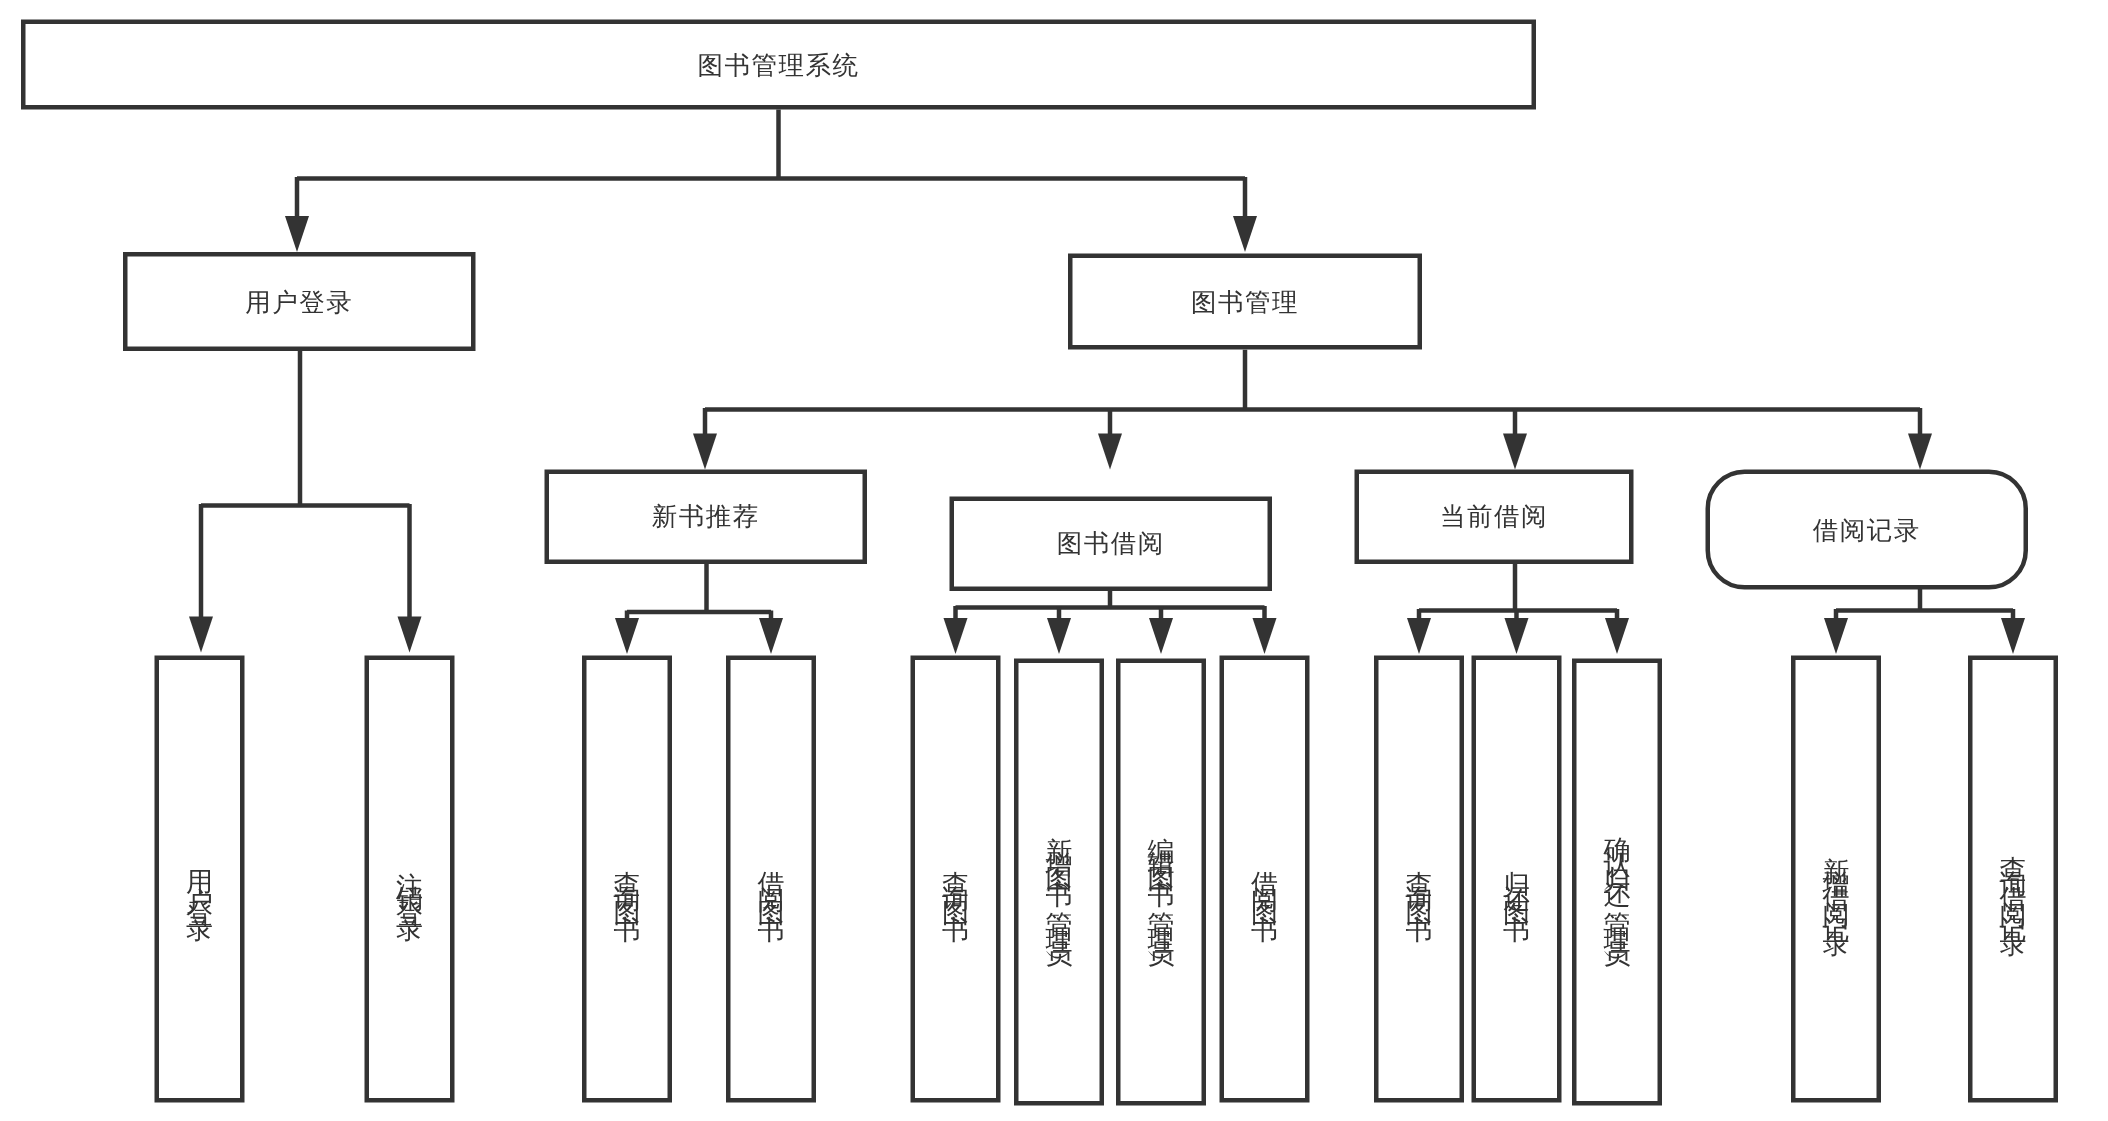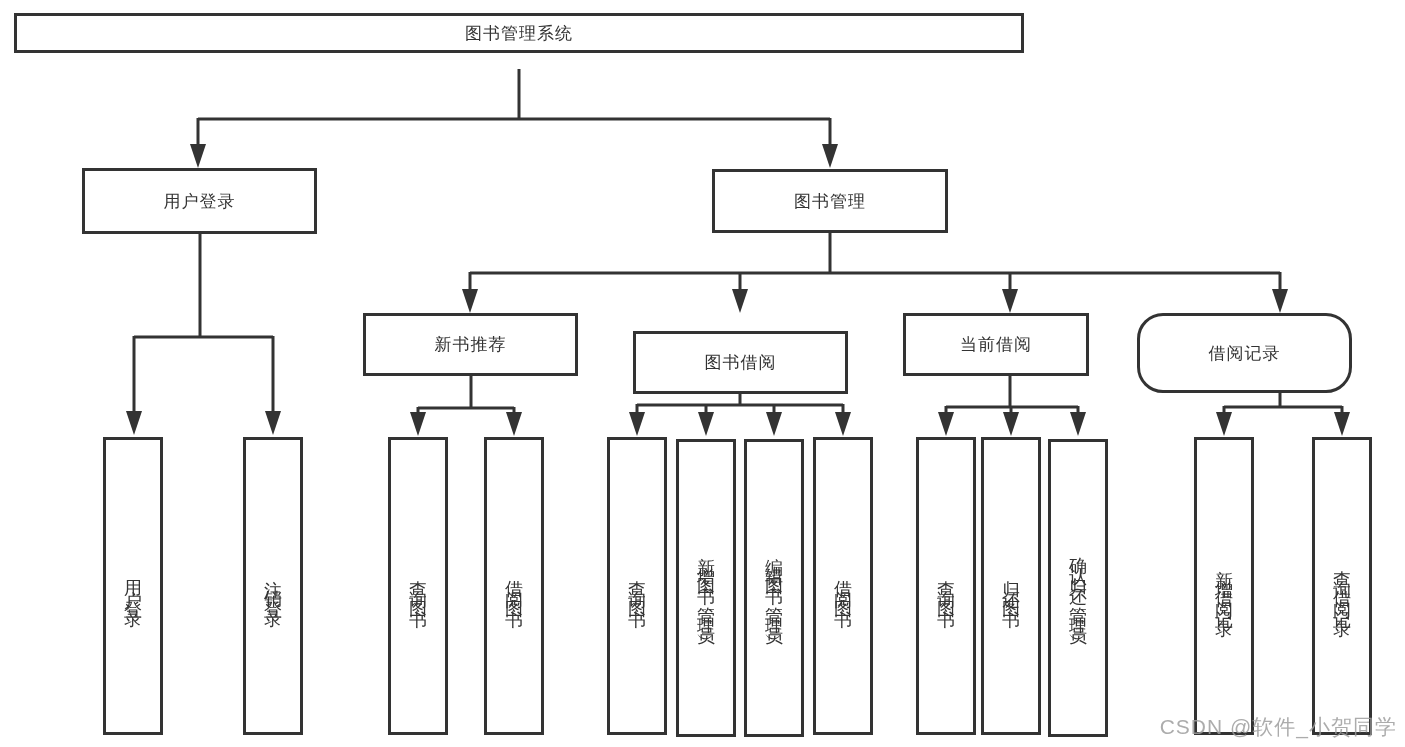--- a/index.html
+++ b/index.html
@@ -109,21 +109,21 @@
       <polygon points="766,412 782,412 774,436"></polygon>
       <polygon points="835,412 851,412 843,436"></polygon>
       <polygon points="938,412 954,412 946,436"></polygon>
       <polygon points="1003,412 1019,412 1011,436"></polygon>
       <polygon points="1070,412 1086,412 1078,436"></polygon>
       <polygon points="1216,412 1232,412 1224,436"></polygon>
       <polygon points="1334,412 1350,412 1342,436"></polygon>
     </g>
   </svg>
 
-  <div class="box" style="left:14px;top:13px;width:1010px;height:40px;justify-content:center;">
+  <div class="box" style="left:14px;top:13px;width:1010px;height:60px;justify-content:center;">
     <span>图书管理系统</span>
   </div>
 
   <div class="box" style="left:82px;top:168px;width:235px;height:66px;">
     <span>用户登录</span>
   </div>
   <div class="box" style="left:712px;top:169px;width:236px;height:64px;">
     <span>图书管理</span>
   </div>
 
@@ -177,15 +177,14 @@
     <span class="vtext">确认归还（管理员）</span>
   </div>
 
   <div class="box vbox" style="left:1194px;top:437px;width:60px;height:298px;">
     <span class="vtext">新增借阅记录</span>
   </div>
   <div class="box vbox" style="left:1312px;top:437px;width:60px;height:298px;">
     <span class="vtext">查询借阅记录</span>
   </div>
 
-  <div class="watermark">CSDN @软件_小贺同学</div>
 
 </div>
 
 </body></html>

